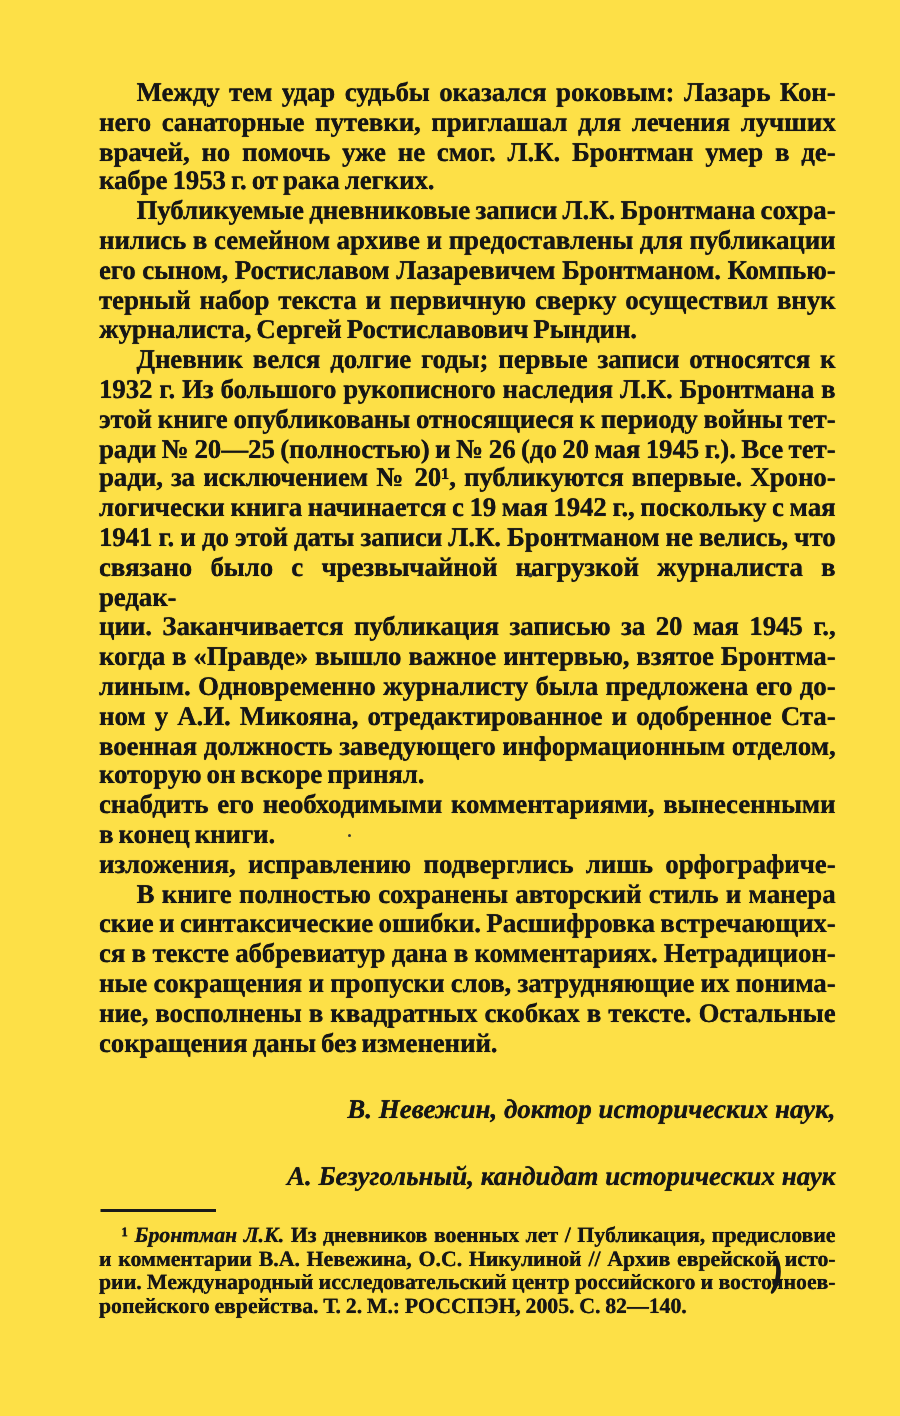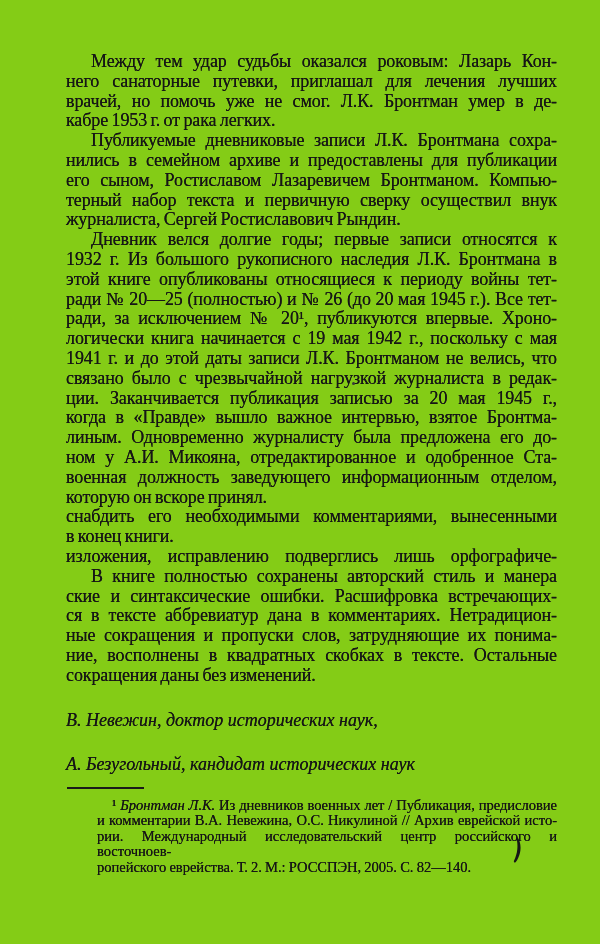--- a/index.html
+++ b/index.html
@@ -5,61 +5,62 @@
   html, body { margin: 0; padding: 0; }
   body {
     width: 600px;
     height: 944px;
     background: #ffffff;
     position: relative;
     overflow: hidden;
     font-family: "Liberation Serif", "DejaVu Serif", serif;
     color: #161616;
   }
-  .page { position: absolute; inset: 0; background: #84cc16; }
+  .page { position: absolute; inset: 0; background: #fde047; font-weight: bold; }
   .text-block {
     position: absolute;
     left: 66px;
     top: 52px;
     width: 491px;
     font-size: 18px;
     line-height: 19.8px;
     word-spacing: -1px;
     letter-spacing: -0.1px;
     text-shadow: 0 0 0.45px currentColor; 
   }
   .line {
     text-align: justify;
     text-align-last: justify;
     min-height: 19.8px;
   }
   .line.first { text-indent: 25px; }
   .line.plast { text-align-last: left; }
   .sig-block { margin-top: 10px; }
   .sig-line {
+    text-align: right;
     font-style: italic;
     font-size: 18px;
     line-height: 20.6px;
     word-spacing: normal;
     letter-spacing: 0;
     margin-top: 24px;
   }
   .fn-rule {
     width: 77px;
     height: 2px;
     background: #1a1a1a;
     margin: 12px 0 9px 1px;
   }
   .footnote {
     font-size: 14.6px;
     line-height: 15.5px;
     word-spacing: -0.4px;
     letter-spacing: -0.05px;
   }
-  .footnote .line { min-height: 15.5px; margin-left: 31px; }
+  .footnote .line { min-height: 15.5px; }
   .footnote .line.first { text-indent: 15px; }
   .run-italic { font-style: italic; }
   .ink-blot { position: absolute; left: 512px; top: 837px; width: 12px; height: 26px; }
   .speck {
     position: absolute;
     background: #3a3a3a;
     border-radius: 50%;
     width: 3px; height: 3px;
   }
   .speck.s1 { left: 352px; top: 382px; }

